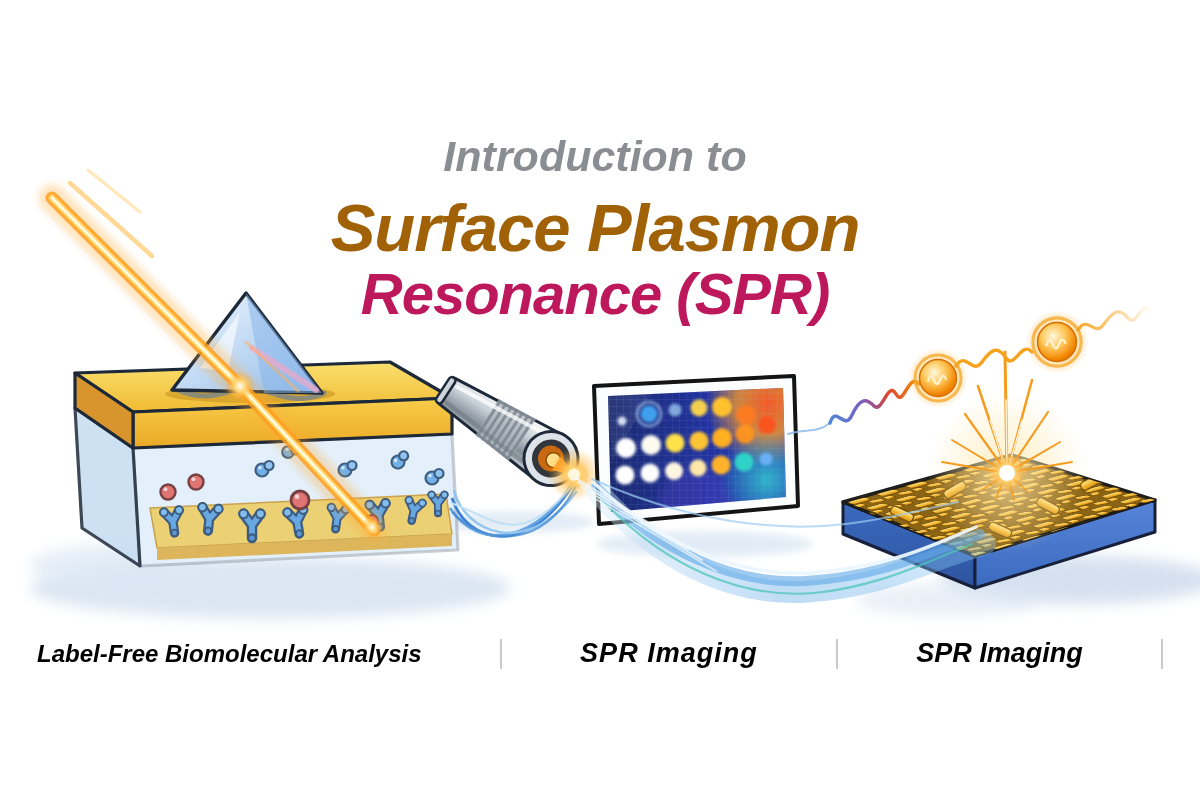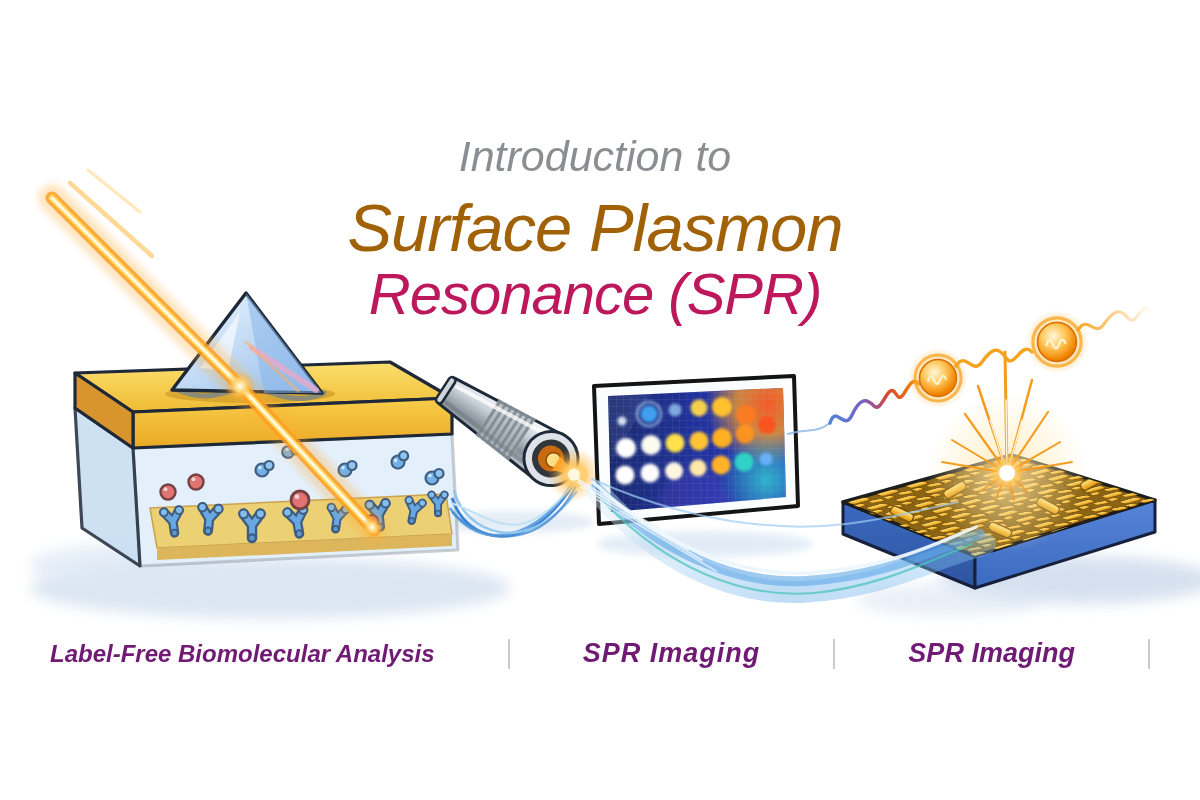--- a/index.html
+++ b/index.html
@@ -1,25 +1,25 @@
 <!DOCTYPE html>
 <html><head>
 <meta charset="utf-8">
 <style>
   html,body{margin:0;padding:0;background:#ffffff;}
   .stage{position:relative;width:1200px;height:800px;background:#ffffff;overflow:hidden;
          font-family:"Liberation Sans",sans-serif;}
   .art{position:absolute;top:0;left:0;width:1200px;height:800px;}
   .title{position:absolute;top:134px;left:0;width:1190px;text-align:center;
-         font-style:italic;font-weight:normal;line-height:1.05;pointer-events:none;}
+         font-style:italic;font-weight:bold;line-height:1.05;pointer-events:none;}
   .t1{font-size:43px;color:#8a8e92;letter-spacing:0px;}
   .t2{font-size:67px;color:#a16207;letter-spacing:-1px;margin-top:14px;}
   .t3{font-size:58px;color:#be185d;letter-spacing:-1px;margin-top:1px;}
   .captions{position:absolute;top:638px;left:0;right:0;display:flex;align-items:center;
-            justify-content:space-between;padding:0 50px;color:#701a75;
+            justify-content:space-between;padding:0 37px;color:#000000;
             font-style:italic;font-weight:bold;white-space:nowrap;}
   .cap1{font-size:24px;}
   .cap2{font-size:27px;letter-spacing:1px;}
   .cap3{font-size:27px;}
   .cap4{font-size:21px;}
   .cap-divider{width:2px;height:30px;background:#c7cbd1;flex:0 0 2px;}
 </style>
 </head>
 <body>
 

